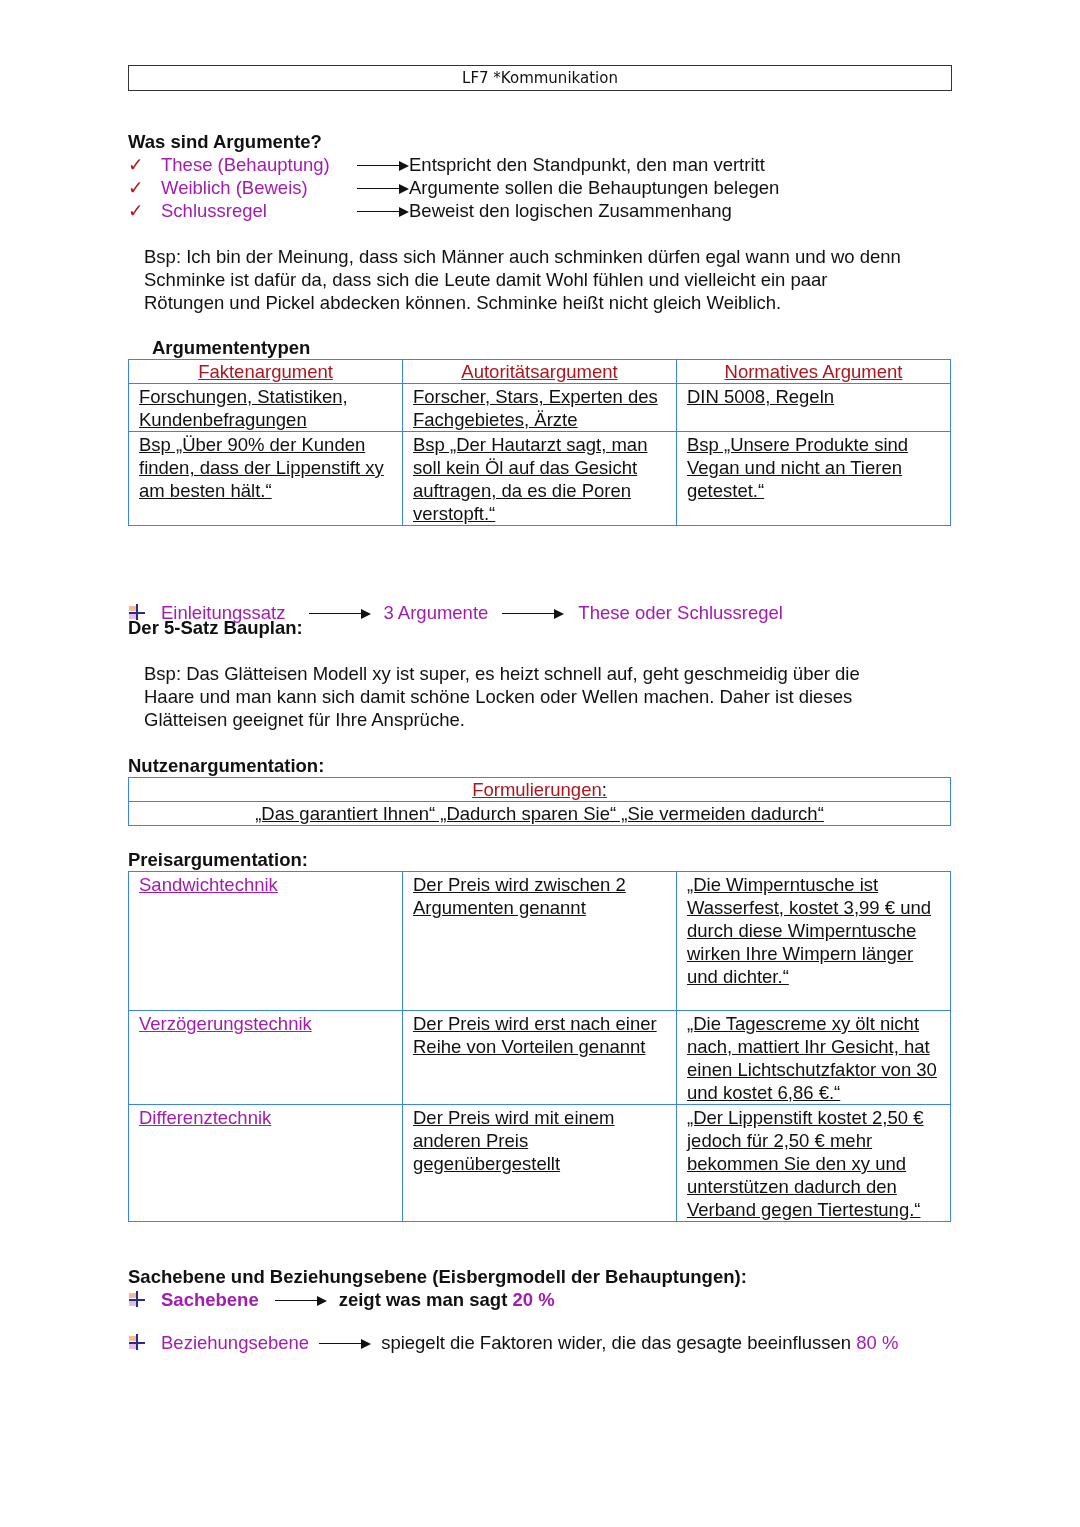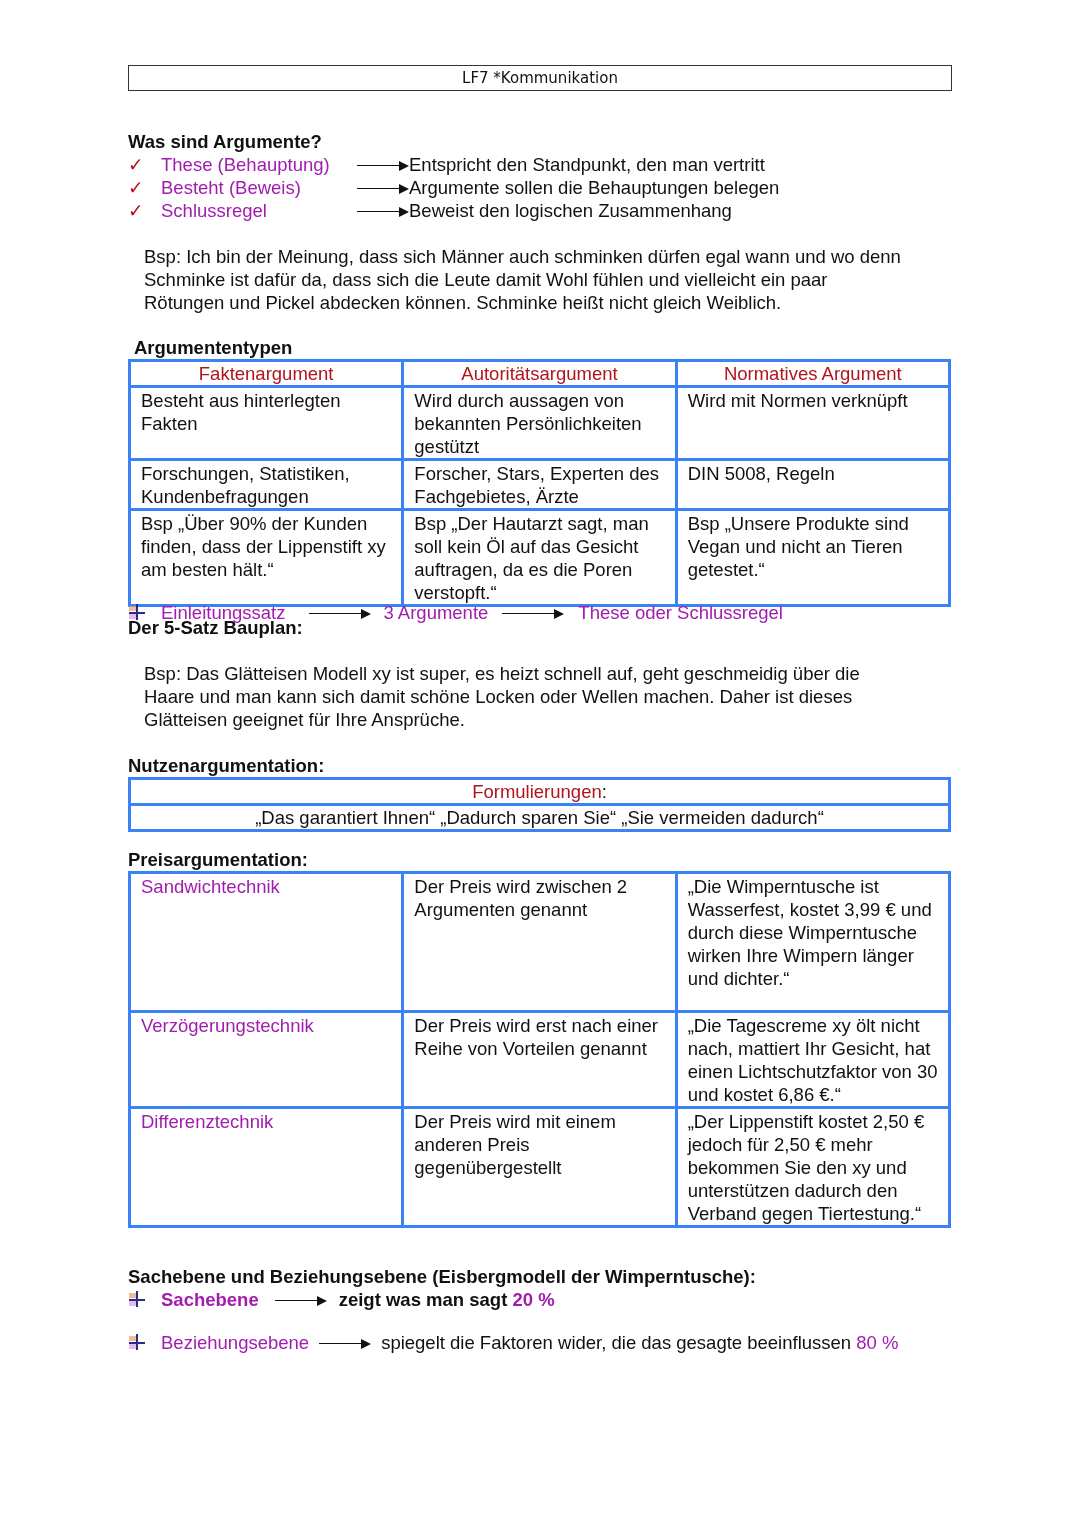--- a/index.html
+++ b/index.html
@@ -8,61 +8,56 @@
   .title-box { position:absolute; left:0; top:65px; width:822px; height:24px; border:1px solid #333; text-align:center; font-family:"DejaVu Sans", sans-serif; font-size:15px; line-height:24px; }
   .red { color:#a21caf; }
   .h { font-weight:bold; font-size:18.5px; position:absolute; left:0; }
   .line { position:absolute; left:0; white-space:nowrap; line-height:23px; }
   .check { color:#b0141c; display:inline-block; width:33px; }
   .arrow { display:inline-block; vertical-align:middle; position:relative; height:10px; }
   .arrow .shaft { position:absolute; left:0; top:4px; height:1px; background:#111; }
   .arrow .head { position:absolute; top:0; width:0; height:0; border-top:5px solid transparent; border-bottom:5px solid transparent; border-left:10px solid #111; }
   .para { position:absolute; left:16px; width:824px; line-height:23px; }
   table { border-collapse:collapse; position:absolute; left:0; width:823px; table-layout:fixed; }
-  td, th { border:3px solid #3b82f6; vertical-align:top; padding:1px 10px 0 10px; line-height:23px; font-weight:normal; font-size:18.5px; }
+  td, th { border:1px solid #3b82f6; vertical-align:top; padding:1px 10px 0 10px; line-height:23px; font-weight:normal; font-size:18.5px;text-decoration:underline; }
   th { text-align:center; color:#b0141c; padding:0; }
   .bullet { display:inline-block; width:33px; vertical-align:middle; }
 </style>
 </head>
 <body>
 
 <div class="page">
 
   <div class="title-box">LF7 *Kommunikation</div>
 
   <div class="h" style="top:131px;">Was sind Argumente?</div>
 
   <div class="line" style="top:153px;">
     <span class="check">✓</span><span class="red" style="display:inline-block;width:196px;">These (Behauptung)</span><span class="arrow" style="width:52px;"><span class="shaft" style="width:44px;"></span><span class="head" style="left:42px;"></span></span><span>Entspricht den Standpunkt, den man vertritt</span>
   </div>
   <div class="line" style="top:176px;">
-    <span class="check">✓</span><span class="red" style="display:inline-block;width:196px;">Besteht (Beweis)</span><span class="arrow" style="width:52px;"><span class="shaft" style="width:44px;"></span><span class="head" style="left:42px;"></span></span><span>Argumente sollen die Behauptungen belegen</span>
+    <span class="check">✓</span><span class="red" style="display:inline-block;width:196px;">Weiblich (Beweis)</span><span class="arrow" style="width:52px;"><span class="shaft" style="width:44px;"></span><span class="head" style="left:42px;"></span></span><span>Argumente sollen die Behauptungen belegen</span>
   </div>
   <div class="line" style="top:199px;">
     <span class="check">✓</span><span class="red" style="display:inline-block;width:196px;">Schlussregel</span><span class="arrow" style="width:52px;"><span class="shaft" style="width:44px;"></span><span class="head" style="left:42px;"></span></span><span>Beweist den logischen Zusammenhang</span>
   </div>
 
   <div class="para" style="top:245px;">
     <div>Bsp: Ich bin der Meinung, dass sich Männer auch schminken dürfen egal wann und wo denn</div>
     <div>Schminke ist dafür da, dass sich die Leute damit Wohl fühlen und vielleicht ein paar</div>
     <div>Rötungen und Pickel abdecken können. Schminke heißt nicht gleich Weiblich.</div>
   </div>
 
-  <div class="h" style="top:337px; left:6px;">Argumententypen</div>
+  <div class="h" style="top:337px; left:24px;">Argumententypen</div>
   <table style="top:359px;">
     <tbody>
         <tr>
       <th>Faktenargument</th>
       <th>Autoritätsargument</th>
       <th>Normatives Argument</th>
-    </tr>
-    <tr style="height:70px;">
-      <td>Besteht aus hinterlegten Fakten</td>
-      <td>Wird durch aussagen von bekannten Persönlichkeiten gestützt</td>
-      <td>Wird mit Normen verknüpft</td>
     </tr>
     <tr style="height:47px;">
       <td>Forschungen, Statistiken, Kundenbefragungen</td>
       <td>Forscher, Stars, Experten des Fachgebietes, Ärzte</td>
       <td>DIN 5008, Regeln</td>
     </tr>
     <tr style="height:92px;">
       <td>Bsp „Über 90% der Kunden finden, dass der Lippenstift xy am besten hält.“</td>
       <td>Bsp „Der Hautarzt sagt, man soll kein Öl auf das Gesicht auftragen, da es die Poren verstopft.“</td>
       <td>Bsp „Unsere Produkte sind Vegan und nicht an Tieren getestet.“</td>
@@ -111,21 +106,21 @@
       <td>„Die Tagescreme xy ölt nicht nach, mattiert Ihr Gesicht, hat einen Lichtschutzfaktor von 30 und kostet 6,86 €.“</td>
     </tr>
     <tr style="height:115px;">
       <td class="red">Differenztechnik</td>
       <td>Der Preis wird mit einem anderen Preis gegenübergestellt</td>
       <td>„Der Lippenstift kostet 2,50 € jedoch für 2,50 € mehr bekommen Sie den xy und unterstützen dadurch den Verband gegen Tiertestung.“</td>
     </tr>
   </tbody>
     </table>
 
-  <div class="h" style="top:1266px;">Sachebene und Beziehungsebene (Eisbergmodell der Wimperntusche):</div>
+  <div class="h" style="top:1266px;">Sachebene und Beziehungsebene (Eisbergmodell der Behauptungen):</div>
   <div class="line" style="top:1288px;font-weight:bold;">
     <span class="bullet"><svg width="18" height="18" viewBox="0 0 18 18">
           <rect x="1" y="9" width="16" height="2" fill="#2a2a8a"></rect>
           <rect x="8" y="1" width="2" height="16" fill="#2a2a8a"></rect>
           <rect x="1" y="3" width="7" height="5" fill="#f0a060" opacity="0.7"></rect>
           <rect x="1" y="11" width="7" height="5" fill="#d090e0" opacity="0.6"></rect>
         </svg></span><span class="red">Sachebene</span><span class="arrow" style="width:52px;margin:0 12px 0 16px;"><span class="shaft" style="width:44px;"></span><span class="head" style="left:42px;"></span></span><span>zeigt was man sagt </span><span class="red">20 %</span>
   </div>
   <div class="line" style="top:1331px;">
     <span class="bullet"><svg width="18" height="18" viewBox="0 0 18 18">

